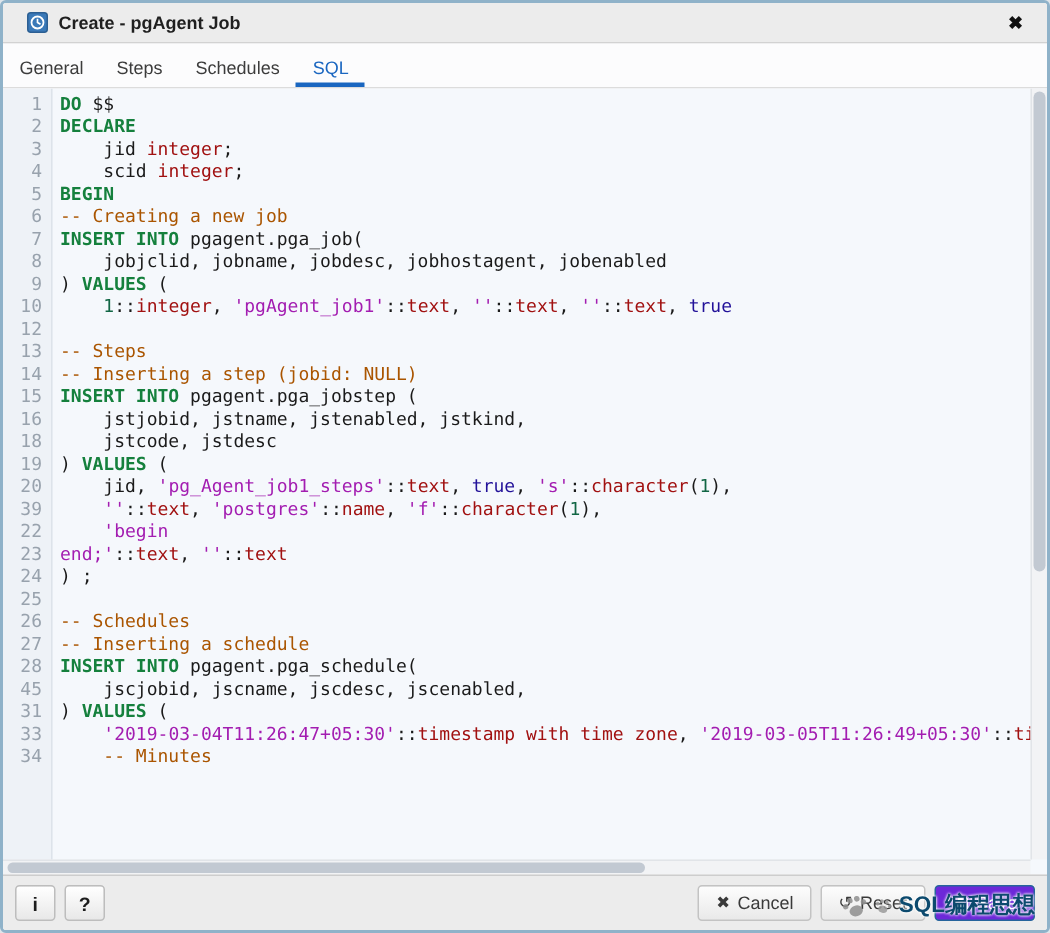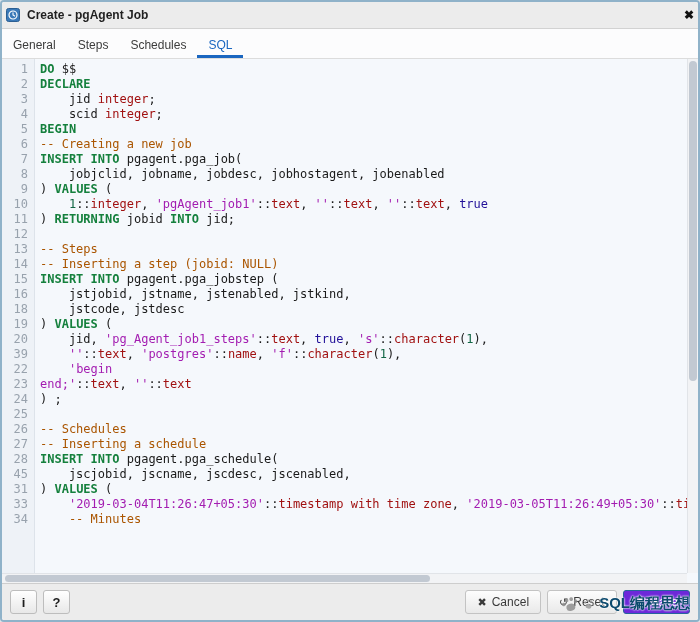--- a/index.html
+++ b/index.html
@@ -4,21 +4,21 @@
 <style>
   * { margin:0; padding:0; box-sizing:border-box; }
   html,body { width:700px; height:622px; background:#dfe5ea; }
   body { font-family:"Liberation Sans", sans-serif; }
 
   .dialog { position:relative; width:700px; height:622px; border:2px solid #8fb2c9;
             border-radius:4px; background:#fff; overflow:hidden; display:flex; flex-direction:column; }
 
   
   .titlebar { height:27px; flex:0 0 27px; background:#ececec; border-bottom:1px solid #d2d2d2;
-              display:flex; align-items:center; padding:0 4px; gap:7px; }
+              display:flex; align-items:center; padding:0 16px; gap:7px; }
   .title { font-size:12px; font-weight:bold; color:#1f1f1f; }
   .close { margin-left:auto; font-size:12px; font-weight:bold; color:#111; cursor:pointer; }
 
   
   .tabs { height:30px; flex:0 0 30px; background:#fcfcfd; border-bottom:1px solid #dcdcdc;
           display:flex; align-items:stretch; padding:0 0; }
   .tab { font-size:12px; color:#3c3c3c; padding:9px 11px 0; cursor:pointer; border-bottom:3px solid transparent; }
   .tab.active { color:#1a66c0; border-bottom-color:#1a66c0; }
 
   
@@ -122,24 +122,20 @@
           <span class="ln">8</span>
           <span class="lt"><span class="tok-p">    jobjclid, jobname, jobdesc, jobhostagent, jobenabled</span></span>
         </div>
         <div class="line">
           <span class="ln">9</span>
           <span class="lt"><span class="tok-p">) </span><span class="tok-k">VALUES</span><span class="tok-p"> (</span></span>
         </div>
         <div class="line">
           <span class="ln">10</span>
           <span class="lt"><span class="tok-p">    </span><span class="tok-n">1</span><span class="tok-p">::</span><span class="tok-t">integer</span><span class="tok-p">, </span><span class="tok-s">'pgAgent_job1'</span><span class="tok-p">::</span><span class="tok-t">text</span><span class="tok-p">, </span><span class="tok-s">''</span><span class="tok-p">::</span><span class="tok-t">text</span><span class="tok-p">, </span><span class="tok-s">''</span><span class="tok-p">::</span><span class="tok-t">text</span><span class="tok-p">, </span><span class="tok-a">true</span></span>
-        </div>
-        <div class="line">
-          <span class="ln">11</span>
-          <span class="lt"><span class="tok-p">) </span><span class="tok-k">RETURNING</span><span class="tok-p"> jobid </span><span class="tok-k">INTO</span><span class="tok-p"> jid;</span></span>
         </div>
         <div class="line">
           <span class="ln">12</span>
           <span class="lt"></span>
         </div>
         <div class="line">
           <span class="ln">13</span>
           <span class="lt"><span class="tok-c">-- Steps</span></span>
         </div>
         <div class="line">

